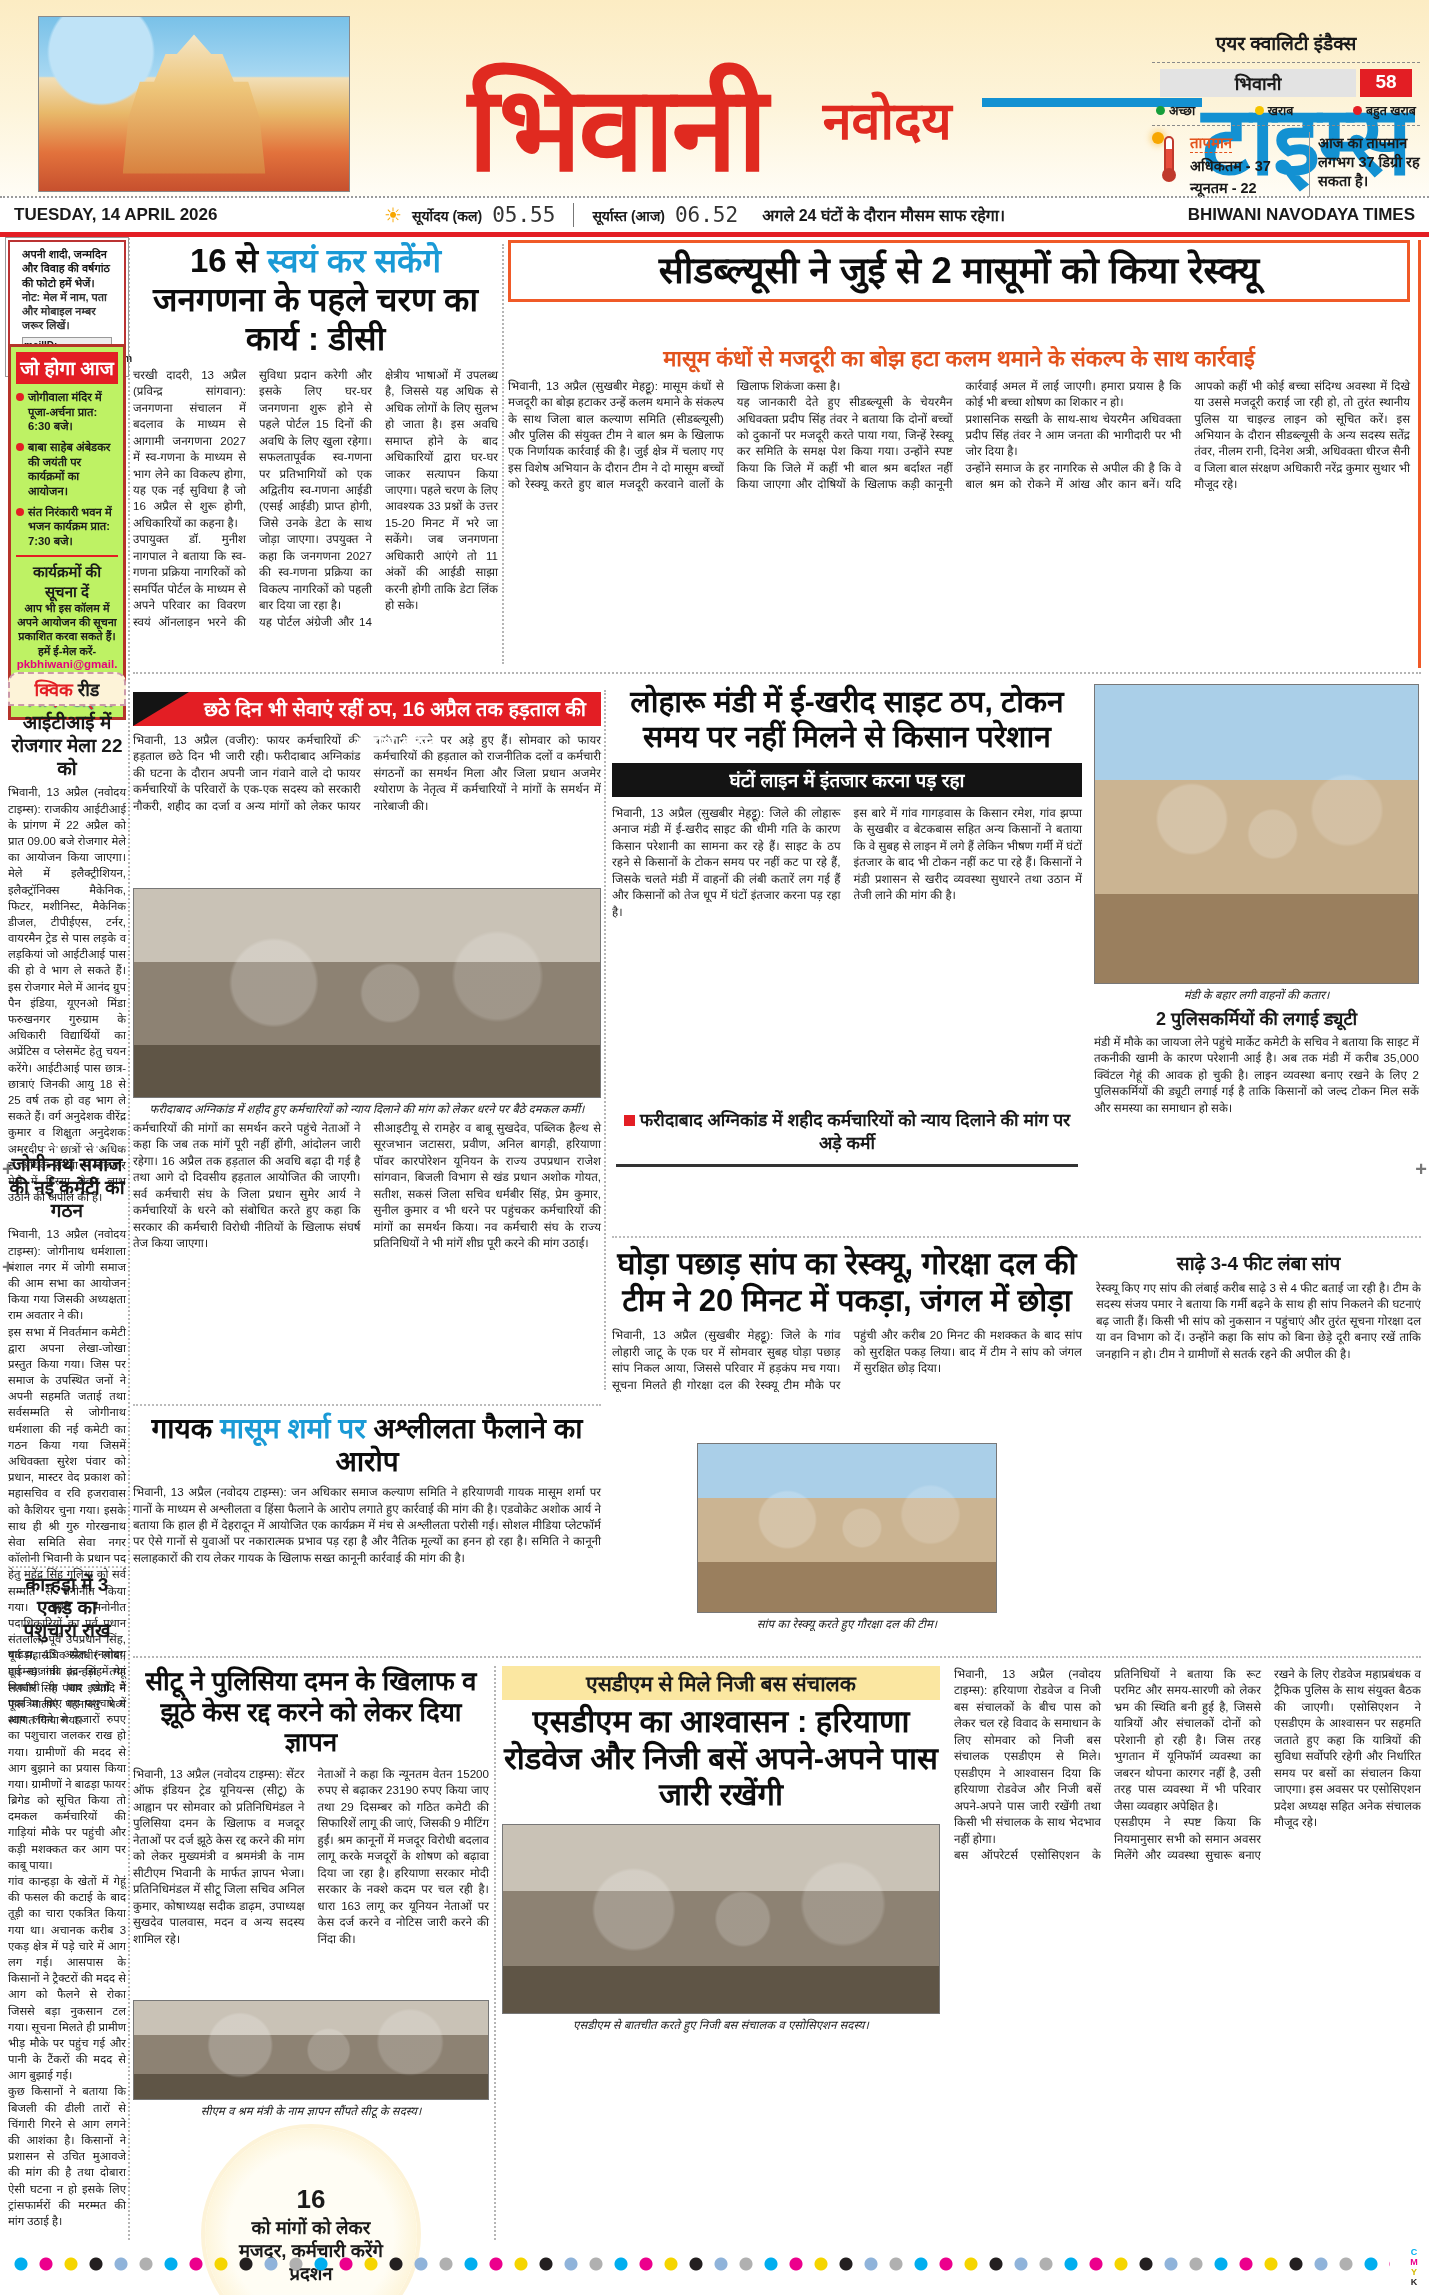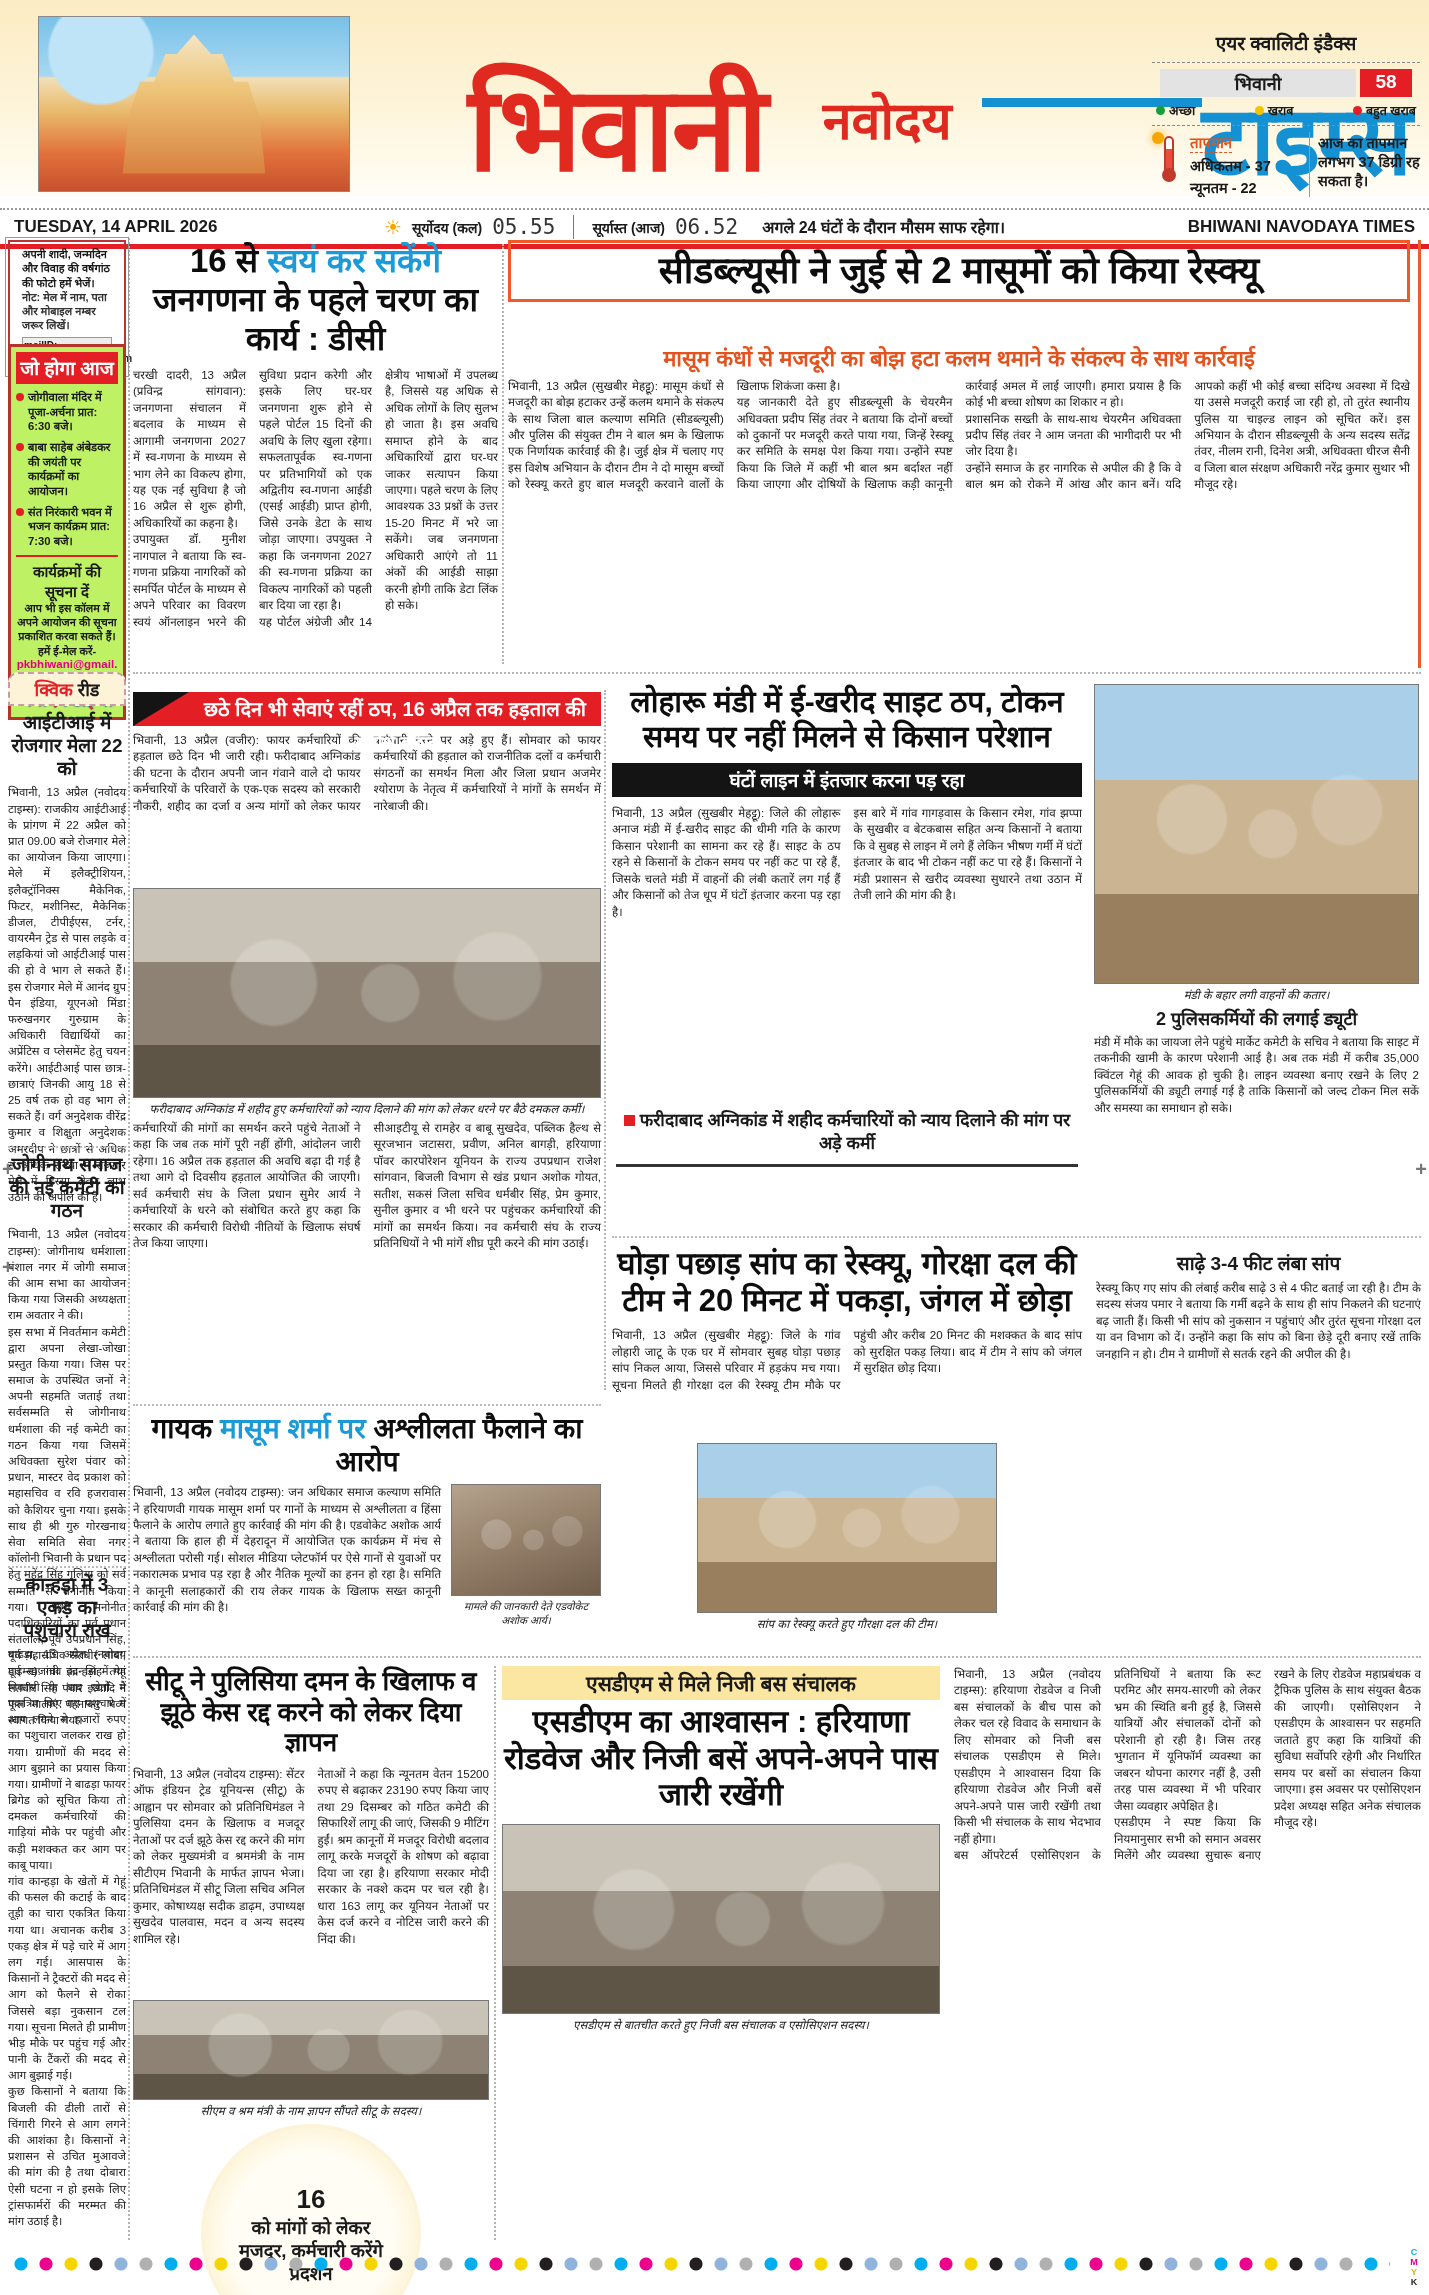--- a/index.html
+++ b/index.html
@@ -40,21 +40,21 @@
   .thermo-wrap { width:30px; position:relative; }
   .thermo { position:absolute; left:12px; top:4px; width:10px; height:40px; border:2px solid #c0392b; border-radius:6px; background:linear-gradient(180deg,#fff 30%,#e74c3c 30%); }
   .thermo:after { content:""; position:absolute; left:-4px; bottom:-8px; width:14px; height:14px; background:#c0392b; border-radius:50%; }
   .sunspot { position:absolute; left:0; top:0; width:12px; height:12px; border-radius:50%; background:#f7a600; box-shadow:0 0 6px 2px #f7a60066; }
   .w-left { width:120px; border-right:1px solid #999; padding-right:6px; }
   .w-temp-title { color:#e3531d; font-weight:bold; border-bottom:1px dashed #e3531d; display:inline-block; font-size:15px; }
   .w-line { font-weight:bold; font-size:14.5px; margin-top:2px; }
   .w-right { flex:1; font-weight:bold; font-size:14.5px; line-height:1.3; padding-top:2px; }
 
   
-  #datebar { position:absolute; left:0; top:208px; width:1429px; height:36px;
+  #datebar { position:absolute; left:0; top:196px; width:1429px; height:36px;
     border-top:2px dotted #9a9a9a; display:flex; align-items:center; padding:0 14px; gap:10px; }
   #datebar:after { content:""; position:absolute; left:0; bottom:-5px; width:100%; height:5px; background:#e31e24; }
   .db-date { font-weight:bold; font-size:17px; width:360px; }
   .db-sun { color:#f7a600; font-size:20px; }
   .db-lbl { font-weight:bold; font-size:14px; }
   .db-num { font-size:21px; color:#333; font-family:"DejaVu Sans Mono",monospace; }
   .db-sep { width:1px; height:24px; background:#777; margin:0 8px; }
   .db-forecast { font-weight:bold; font-size:16px; margin-left:14px; flex:1; }
   .db-paper { font-weight:bold; font-size:17px; text-align:right; }
 
@@ -300,24 +300,20 @@
       </div>
     </div>
   </div>
 
   <div class="abs" style="left:133px; top:1404px; width:468px; height:248px; border-top:2px dotted #bbb; padding-top:6px;">
     <div class="hl" style="font-size:28px;">
       <span>गायक </span><span class="blue">मासूम शर्मा पर</span><span> अश्लीलता फैलाने का आरोप</span>
     </div>
     <div style="display:flex; gap:10px; margin-top:6px;">
       <div class="body-txt" style="flex:1;">भिवानी, 13 अप्रैल (नवोदय टाइम्स): जन अधिकार समाज कल्याण समिति ने हरियाणवी गायक मासूम शर्मा पर गानों के माध्यम से अश्लीलता व हिंसा फैलाने के आरोप लगाते हुए कार्रवाई की मांग की है। एडवोकेट अशोक आर्य ने बताया कि हाल ही में देहरादून में आयोजित एक कार्यक्रम में मंच से अश्लीलता परोसी गई। सोशल मीडिया प्लेटफॉर्म पर ऐसे गानों से युवाओं पर नकारात्मक प्रभाव पड़ रहा है और नैतिक मूल्यों का हनन हो रहा है। समिति ने कानूनी सलाहकारों की राय लेकर गायक के खिलाफ सख्त कानूनी कार्रवाई की मांग की है।</div>
-      <div style="width:150px;">
-        <div class="photo" style="width:150px; height:112px;"></div>
-        <div class="caption" style="font-size:10.5px;">मामले की जानकारी देते एडवोकेट अशोक आर्य।</div>
-      </div>
     </div>
   </div>
 
   <div class="hrule" style="left:133px; top:1656px; width:1288px;"></div>
 
   <div class="abs" style="left:133px; top:1666px; width:356px; height:578px;">
     <div class="hl" style="font-size:26px;">सीटू ने पुलिसिया दमन के खिलाफ व झूठे केस रद्द करने को लेकर दिया ज्ञापन</div>
     <div class="body-txt cols-2" style="height:230px; margin-top:8px;">भिवानी, 13 अप्रैल (नवोदय टाइम्स): सेंटर ऑफ इंडियन ट्रेड यूनियन्स (सीटू) के आह्वान पर सोमवार को प्रतिनिधिमंडल ने पुलिसिया दमन के खिलाफ व मजदूर नेताओं पर दर्ज झूठे केस रद्द करने की मांग को लेकर मुख्यमंत्री व श्रममंत्री के नाम सीटीएम भिवानी के मार्फत ज्ञापन भेजा। प्रतिनिधिमंडल में सीटू जिला सचिव अनिल कुमार, कोषाध्यक्ष सदीक डाढ़म, उपाध्यक्ष सुखदेव पालवास, मदन व अन्य सदस्य शामिल रहे।
 नेताओं ने कहा कि न्यूनतम वेतन 15200 रुपए से बढ़ाकर 23190 रुपए किया जाए तथा 29 दिसम्बर को गठित कमेटी की सिफारिशें लागू की जाएं, जिसकी 9 मीटिंग हुईं। श्रम कानूनों में मजदूर विरोधी बदलाव लागू करके मजदूरों के शोषण को बढ़ावा दिया जा रहा है। हरियाणा सरकार मोदी सरकार के नक्शे कदम पर चल रही है। धारा 163 लागू कर यूनियन नेताओं पर केस दर्ज करने व नोटिस जारी करने की निंदा की।</div>
     <div class="photo meet" style="width:100%; height:100px; margin-top:4px;"></div>

